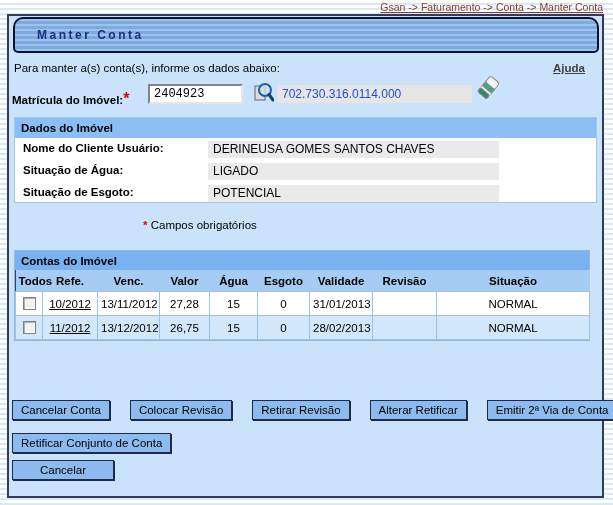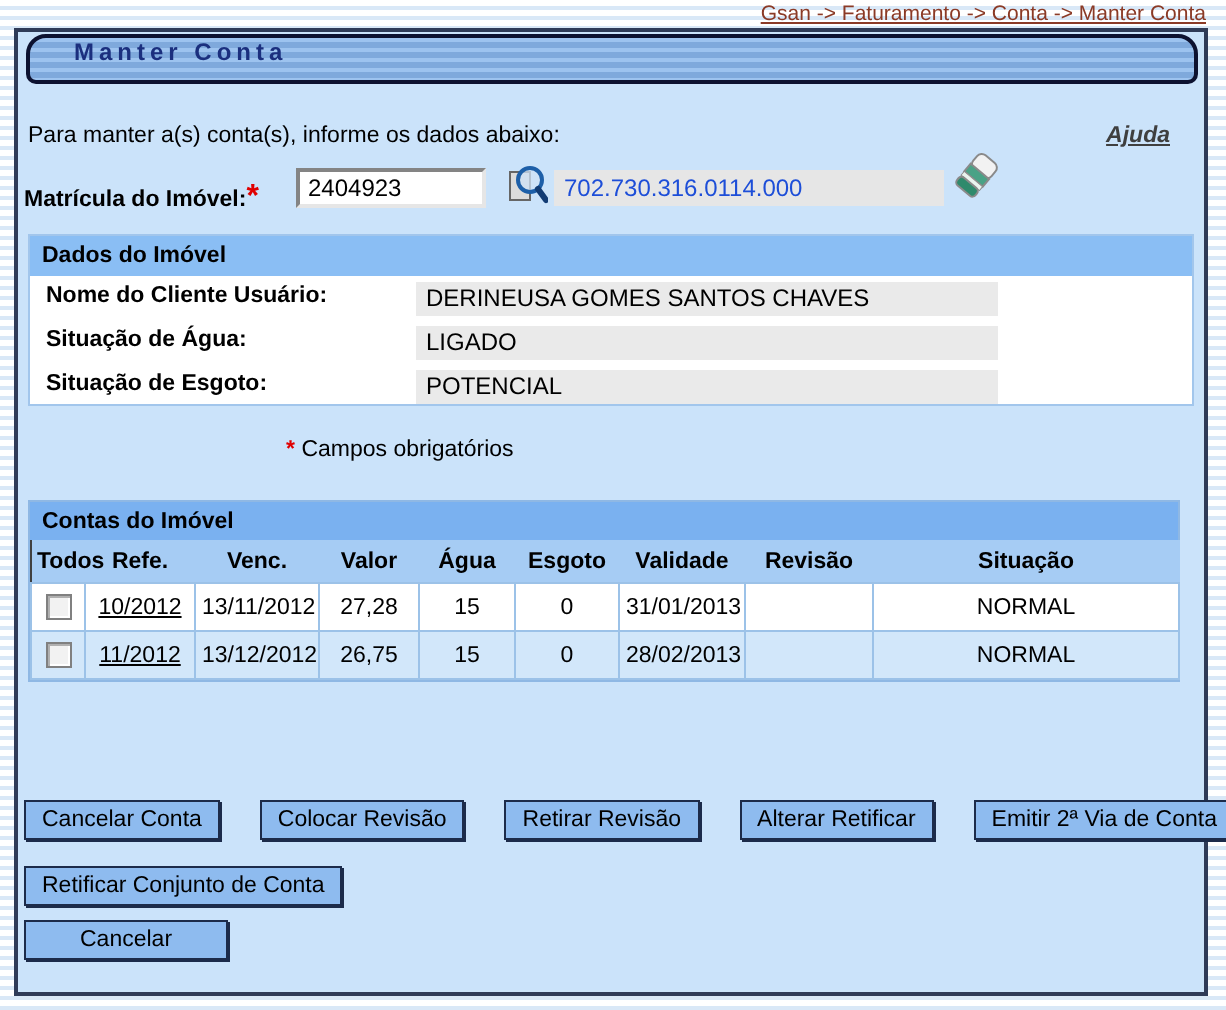--- a/index.html
+++ b/index.html
@@ -6,40 +6,40 @@
   body{
     width:613px;height:505px;overflow:hidden;position:relative;
     font-family:"Liberation Sans","DejaVu Sans",sans-serif;
     background:repeating-linear-gradient(to bottom,#ffffff 0 3px,#d9e8f7 3px 5px);
   }
   .panel{
     position:absolute;left:7px;top:14px;width:597px;height:484px;
     box-sizing:border-box;border:2px solid #2f3b57;background:#cbe3fa;
   }
   .titlebar{
-    position:absolute;left:4px;top:1px;width:586px;height:25px;box-sizing:border-box;
+    position:absolute;left:4px;top:1px;width:586px;height:36px;box-sizing:border-box;
     border:2px solid #0d1230;border-radius:10px 10px 5px 5px;
     background:repeating-linear-gradient(to bottom,#9dc3ef 0 2px,#7fa9dc 2px 5px);
-    display:flex;align-items:flex-start;padding-left:22px;
+    display:flex;align-items:center;padding-left:22px;
     color:#1b2f7e;font-weight:bold;font-size:12px;letter-spacing:2.5px;
   }
   .breadcrumb{
     position:absolute;top:1px;right:10px;font-size:10.5px;color:#8b3a26;
     text-decoration:underline;z-index:5;
   }
   .intro-row{position:absolute;left:3px;top:46px;width:588px;display:flex;justify-content:space-between;align-items:center;}
   .intro-text{font-size:11.5px;color:#000;padding-left:2px;}
-  .ajuda{font-size:11.5px;font-weight:bold;color:#3f3f3f;text-decoration:underline;cursor:pointer;margin-right:15px;font-style:italic;}
+  .ajuda{font-size:11.5px;font-weight:bold;color:#3f3f3f;text-decoration:underline;cursor:pointer;margin-right:15px;}
   .lbl{font-weight:bold;font-size:11.5px;color:#000;}
   .req{color:#e00000;font-weight:bold;}
   .matricula-label{position:absolute;left:3px;top:74px;}
   .matricula-input{
     position:absolute;left:139px;top:68px;width:95px;height:20px;box-sizing:border-box;
     border:2px solid;border-color:#848484 #e6e6e6 #e6e6e6 #848484;background:#fff;
-    font-family:Liberation Sans, sans-serif;font-size:12px;padding:0 4px;color:#000;
+    font-family:Liberation Mono, monospace;font-size:12px;padding:0 4px;color:#000;
   }
   .mag-icon{position:absolute;left:245px;top:66px;width:20px;height:21px;cursor:pointer;}
   .inscricao{
     position:absolute;left:268px;top:69px;width:195px;height:18px;box-sizing:border-box;
     background:#e6e6e6;font-size:12px;color:#1d4ed8;line-height:18px;padding-left:5px;
   }
   .eraser-icon{position:absolute;left:466px;top:58px;width:26px;height:28px;cursor:pointer;}
   .section{
     position:absolute;left:5px;width:583px;box-sizing:border-box;
     border:1px solid #a2c6ec;background:#ffffff;

